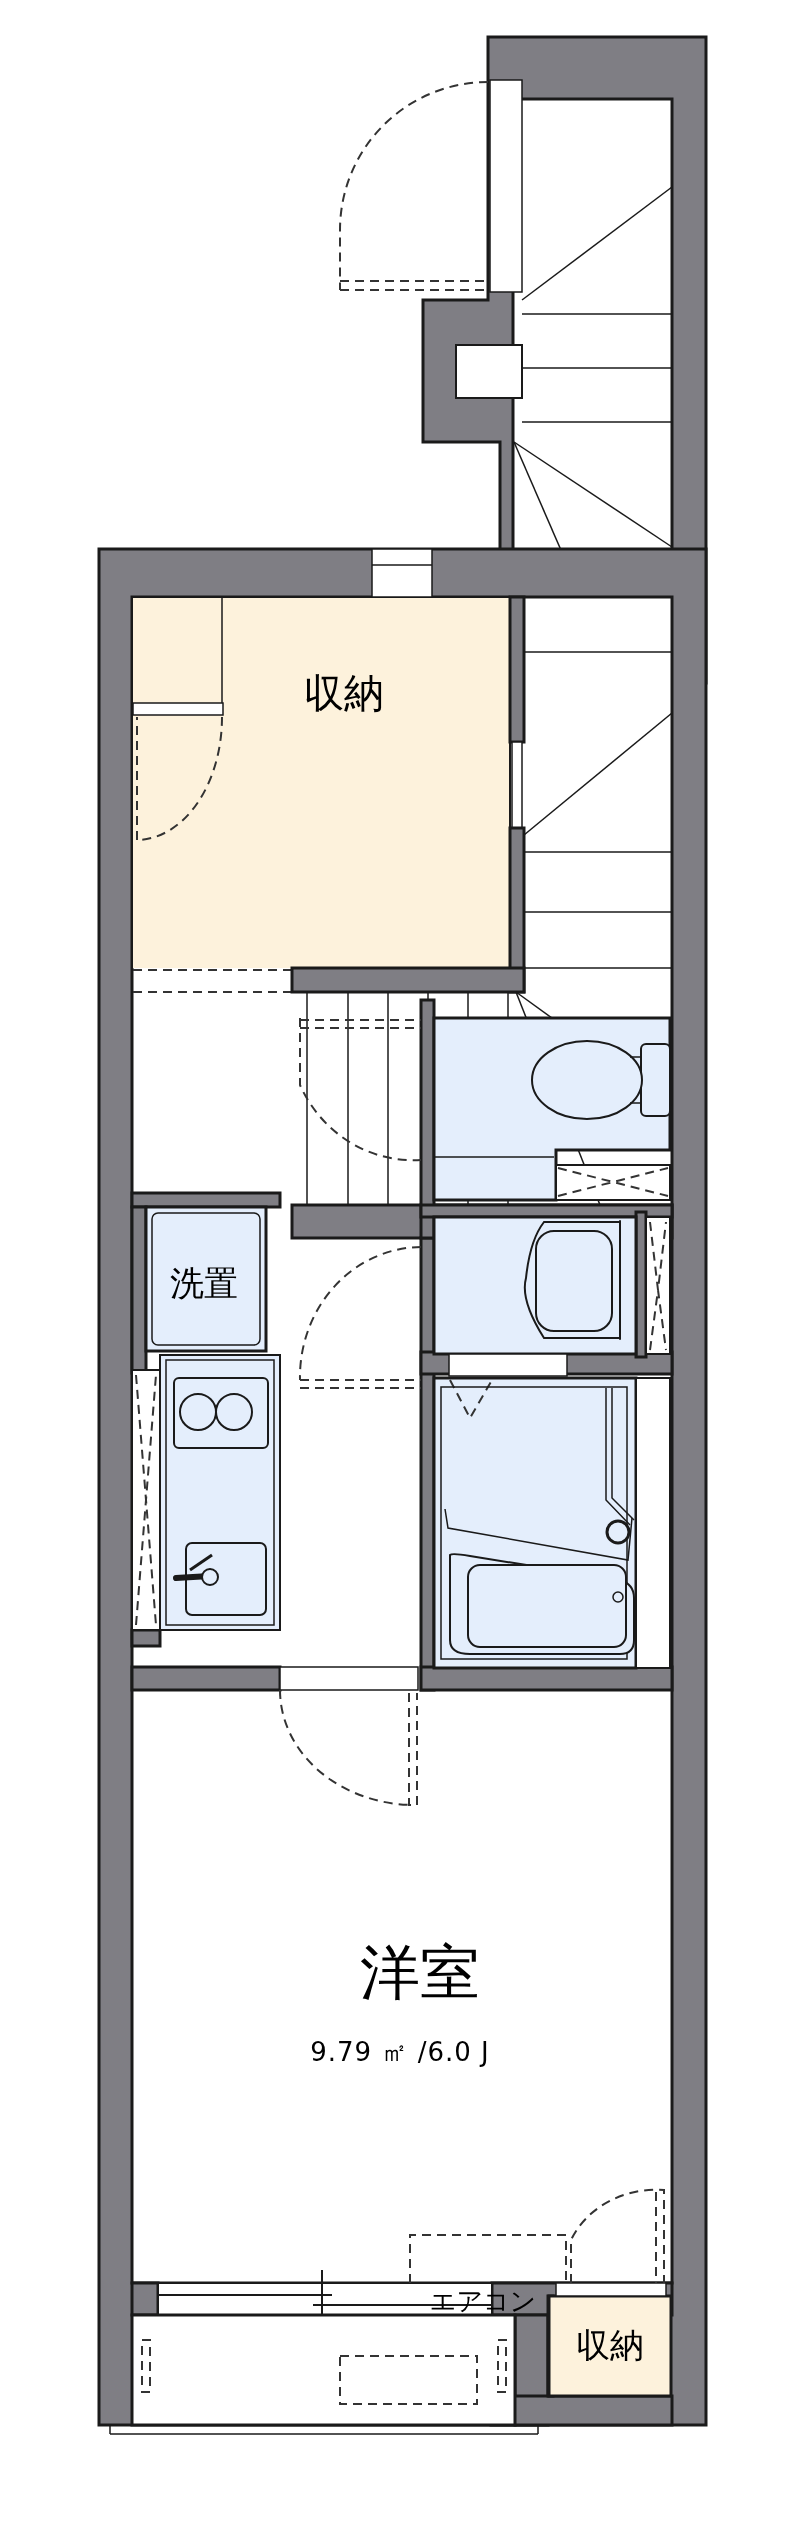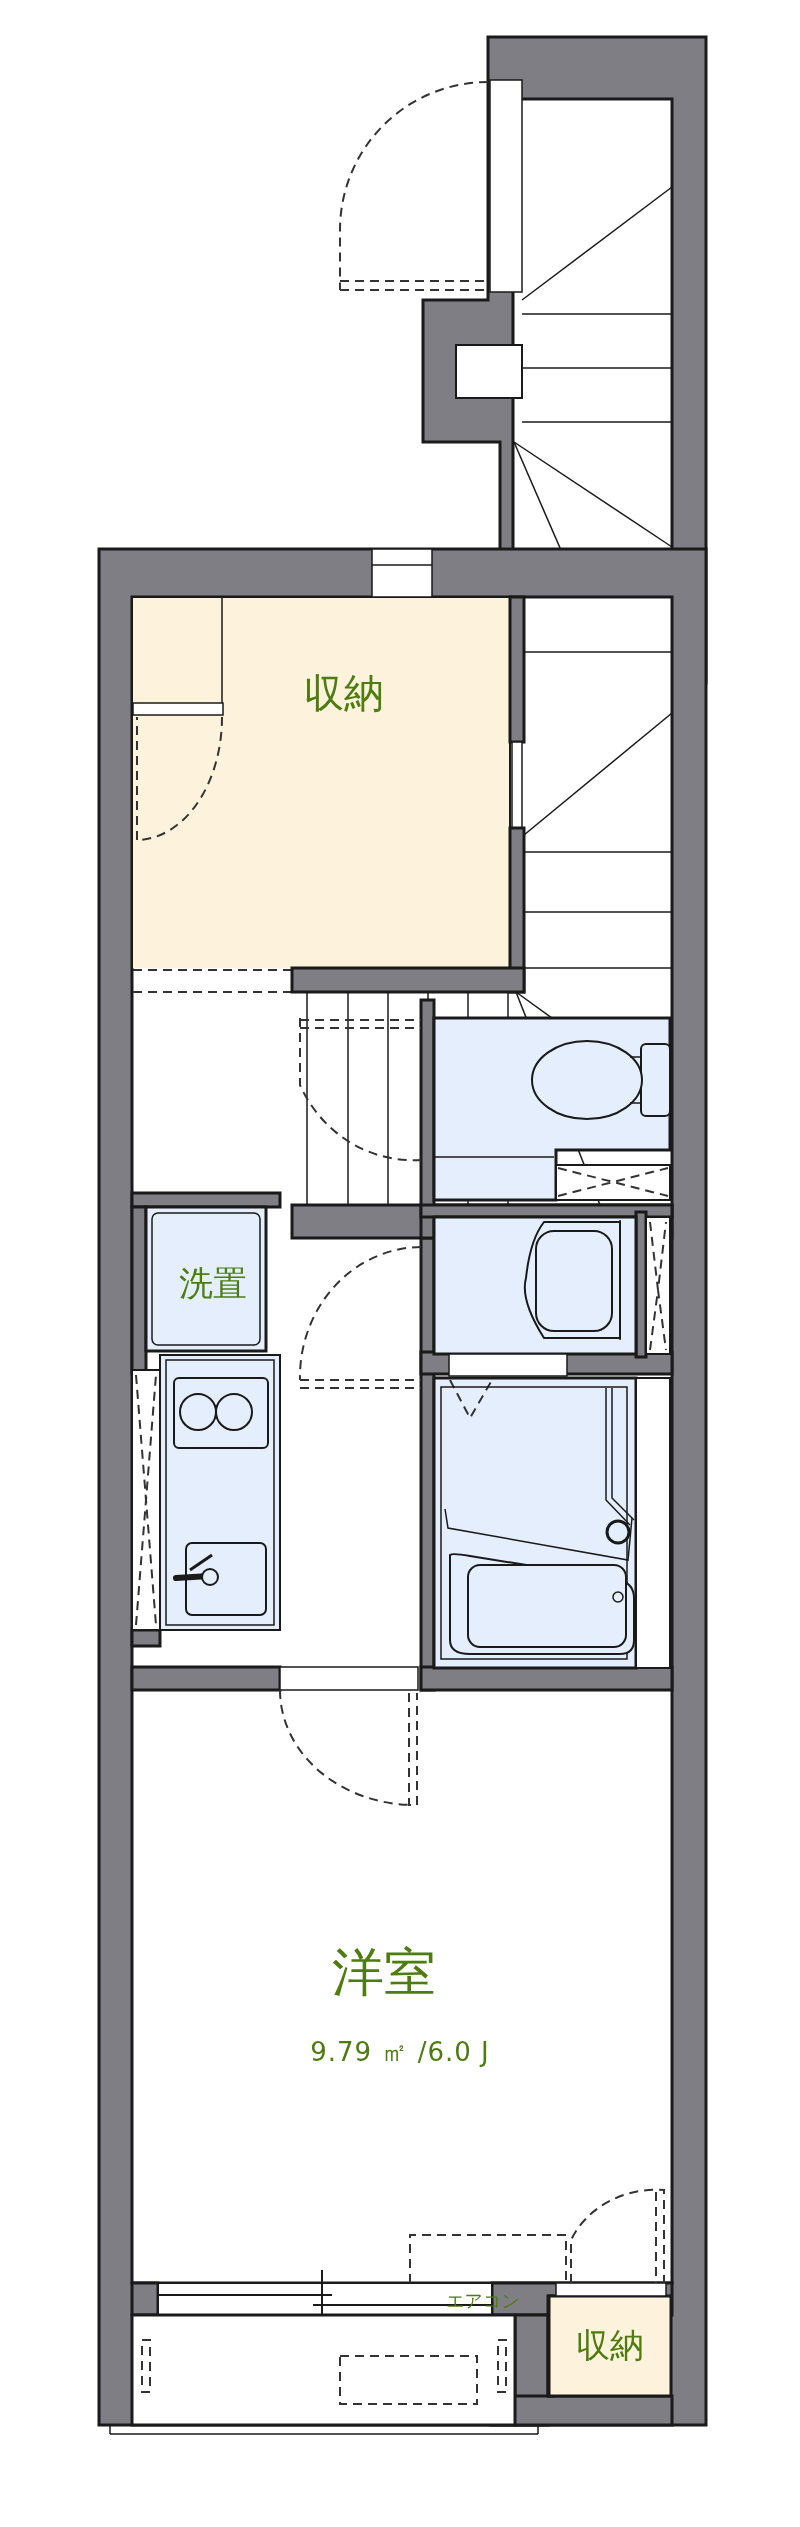--- a/index.html
+++ b/index.html
@@ -1,30 +1,30 @@
 <!DOCTYPE html>
 <html><head>
 <meta charset="utf-8">
 <style>
   html, body { margin: 0; padding: 0; background: #ffffff; }
   body { width: 800px; height: 2527px; position: relative; overflow: hidden; }
   #plan { position: absolute; left: 0; top: 0; width: 800px; height: 2527px; }
   .label {
     position: absolute;
     font-family: "DejaVu Sans", "Liberation Sans", sans-serif;
-    color: #4d7c0f;
+    color: #000000;
     white-space: nowrap;
     transform: translate(-50%, -50%);
     line-height: 1;
   }
   .lbl-storage-top { left: 344px; top: 693px; font-size: 40px; }
-  .lbl-laundry { left: 204px; top: 1283px; font-size: 34px; margin-left: 9px; }
-  .lbl-room { left: 384px; top: 1972px; font-size: 52px; }
+  .lbl-laundry { left: 204px; top: 1283px; font-size: 34px; }
+  .lbl-room { left: 420px; top: 1972px; font-size: 60px; }
   .lbl-area { left: 400px; top: 2052px; font-size: 26px; letter-spacing: 1px; }
-  .lbl-aircon { left: 483px; top: 2301px; font-size: 18px; font-family: Liberation Serif, serif; }
+  .lbl-aircon { left: 483px; top: 2301px; font-size: 26px; }
   .lbl-storage-bottom { left: 610px; top: 2345px; font-size: 34px; }
 </style>
 </head>
 <body>
 
 <svg id="plan" viewBox="0 0 800 2527" xmlns="http://www.w3.org/2000/svg">
   <defs>
     <style>
       .wall { fill: #7f7e84; stroke: #1a1a1a; stroke-width: 3; }
       .ln { stroke: #1a1a1a; stroke-width: 2; fill: none; }

